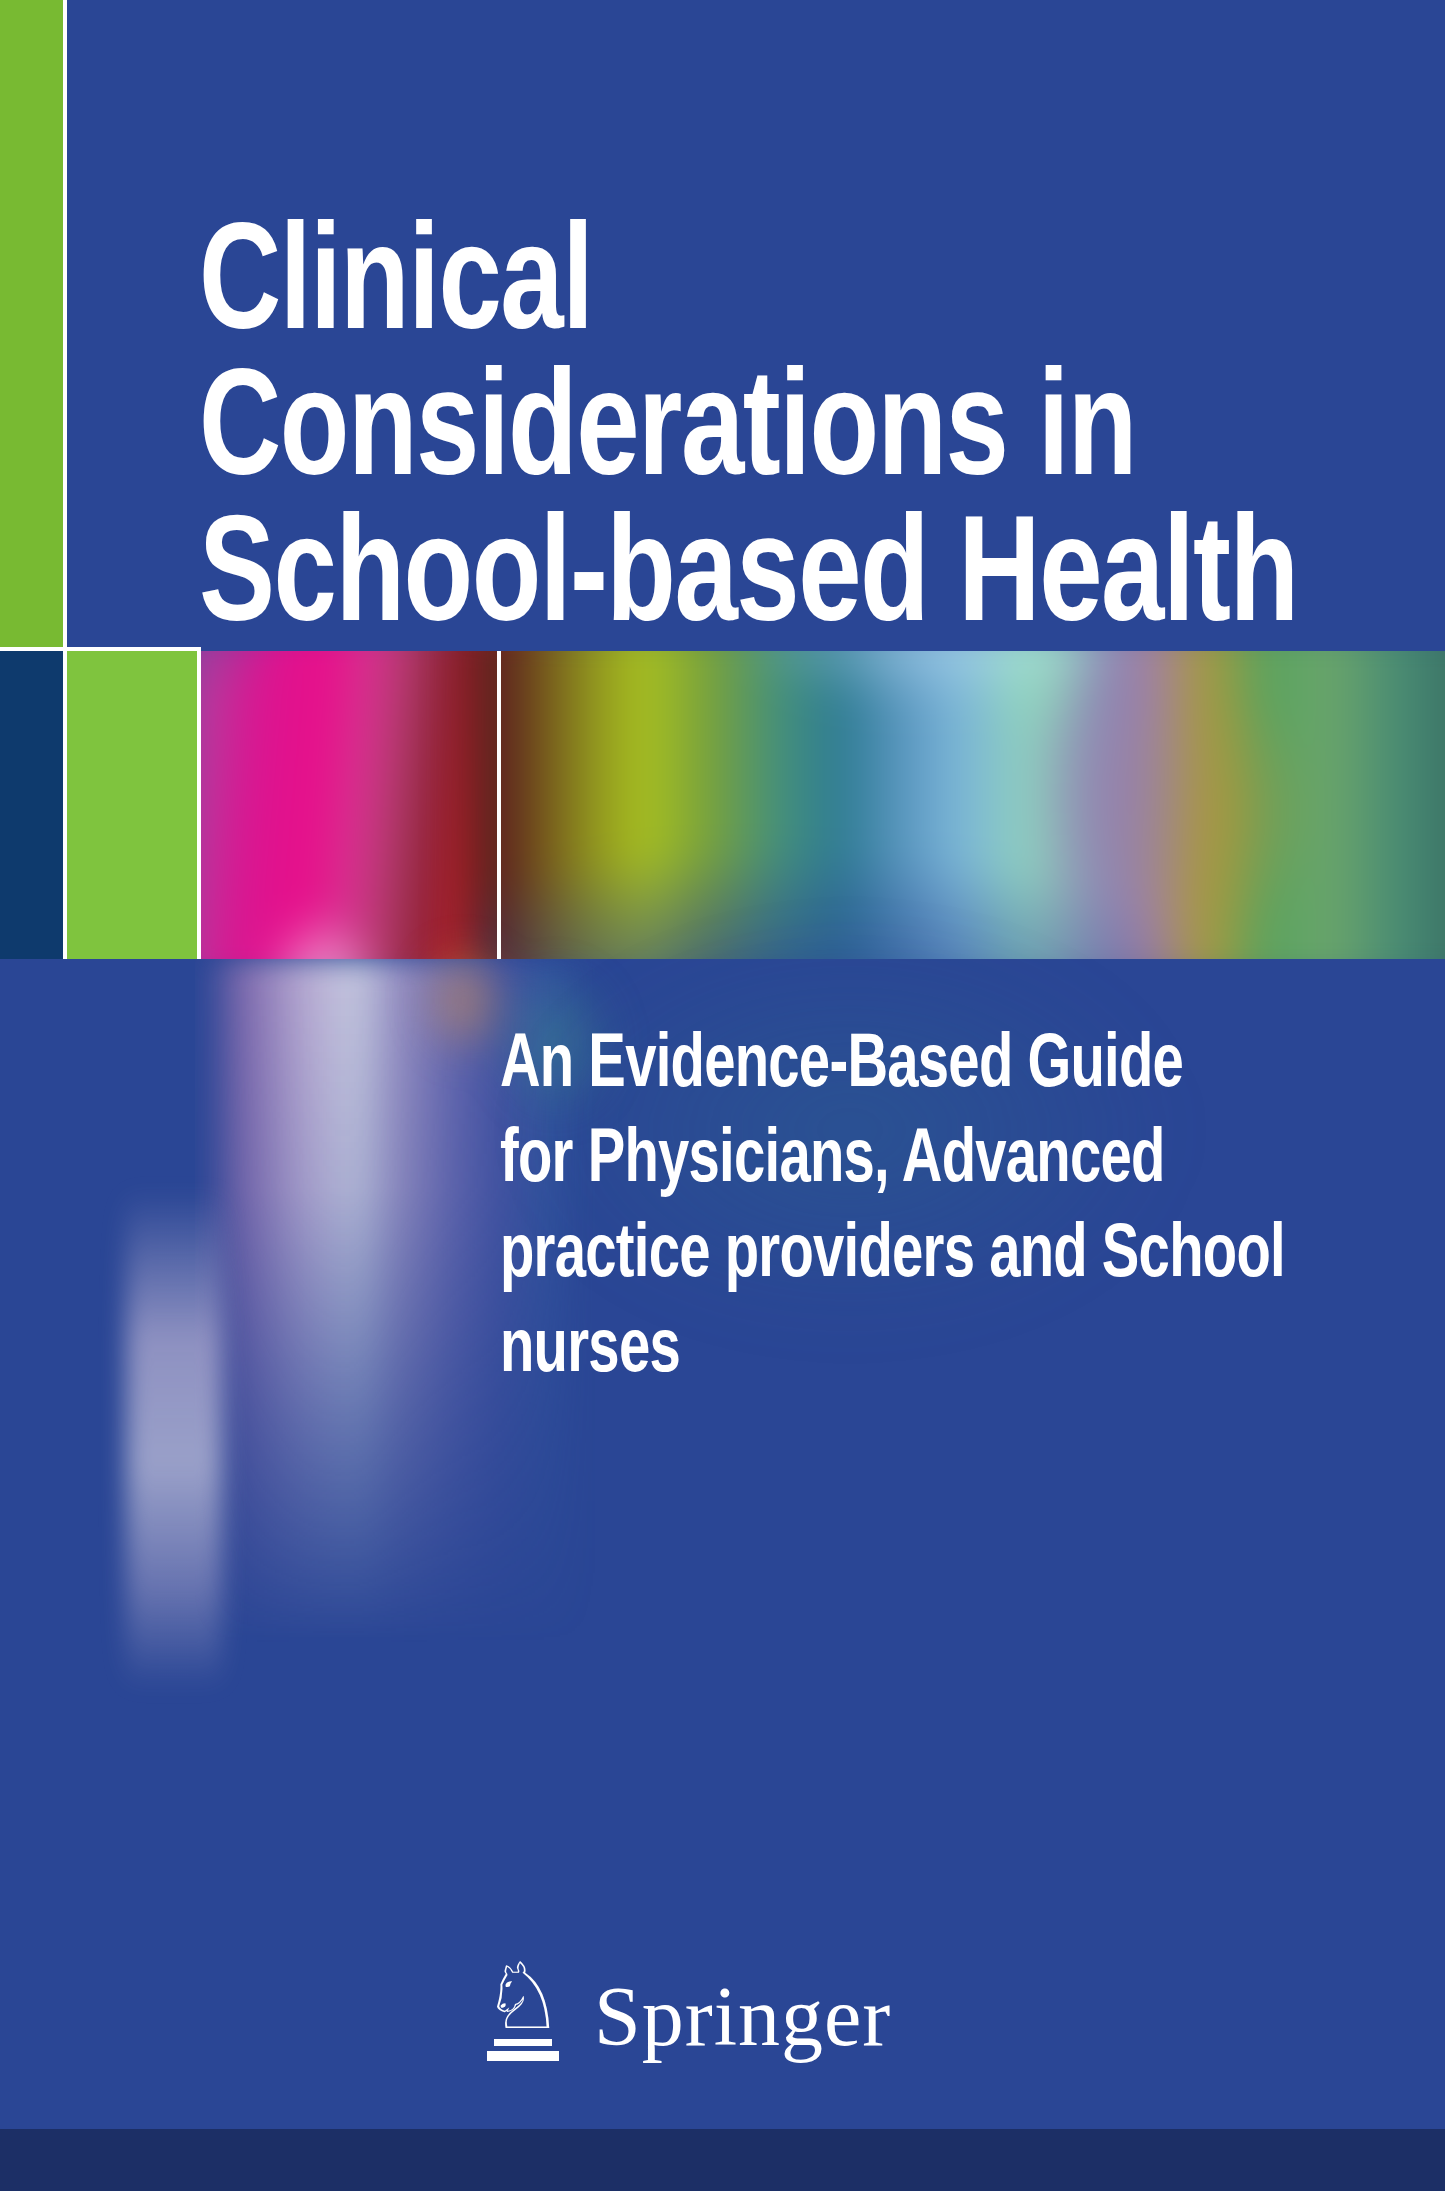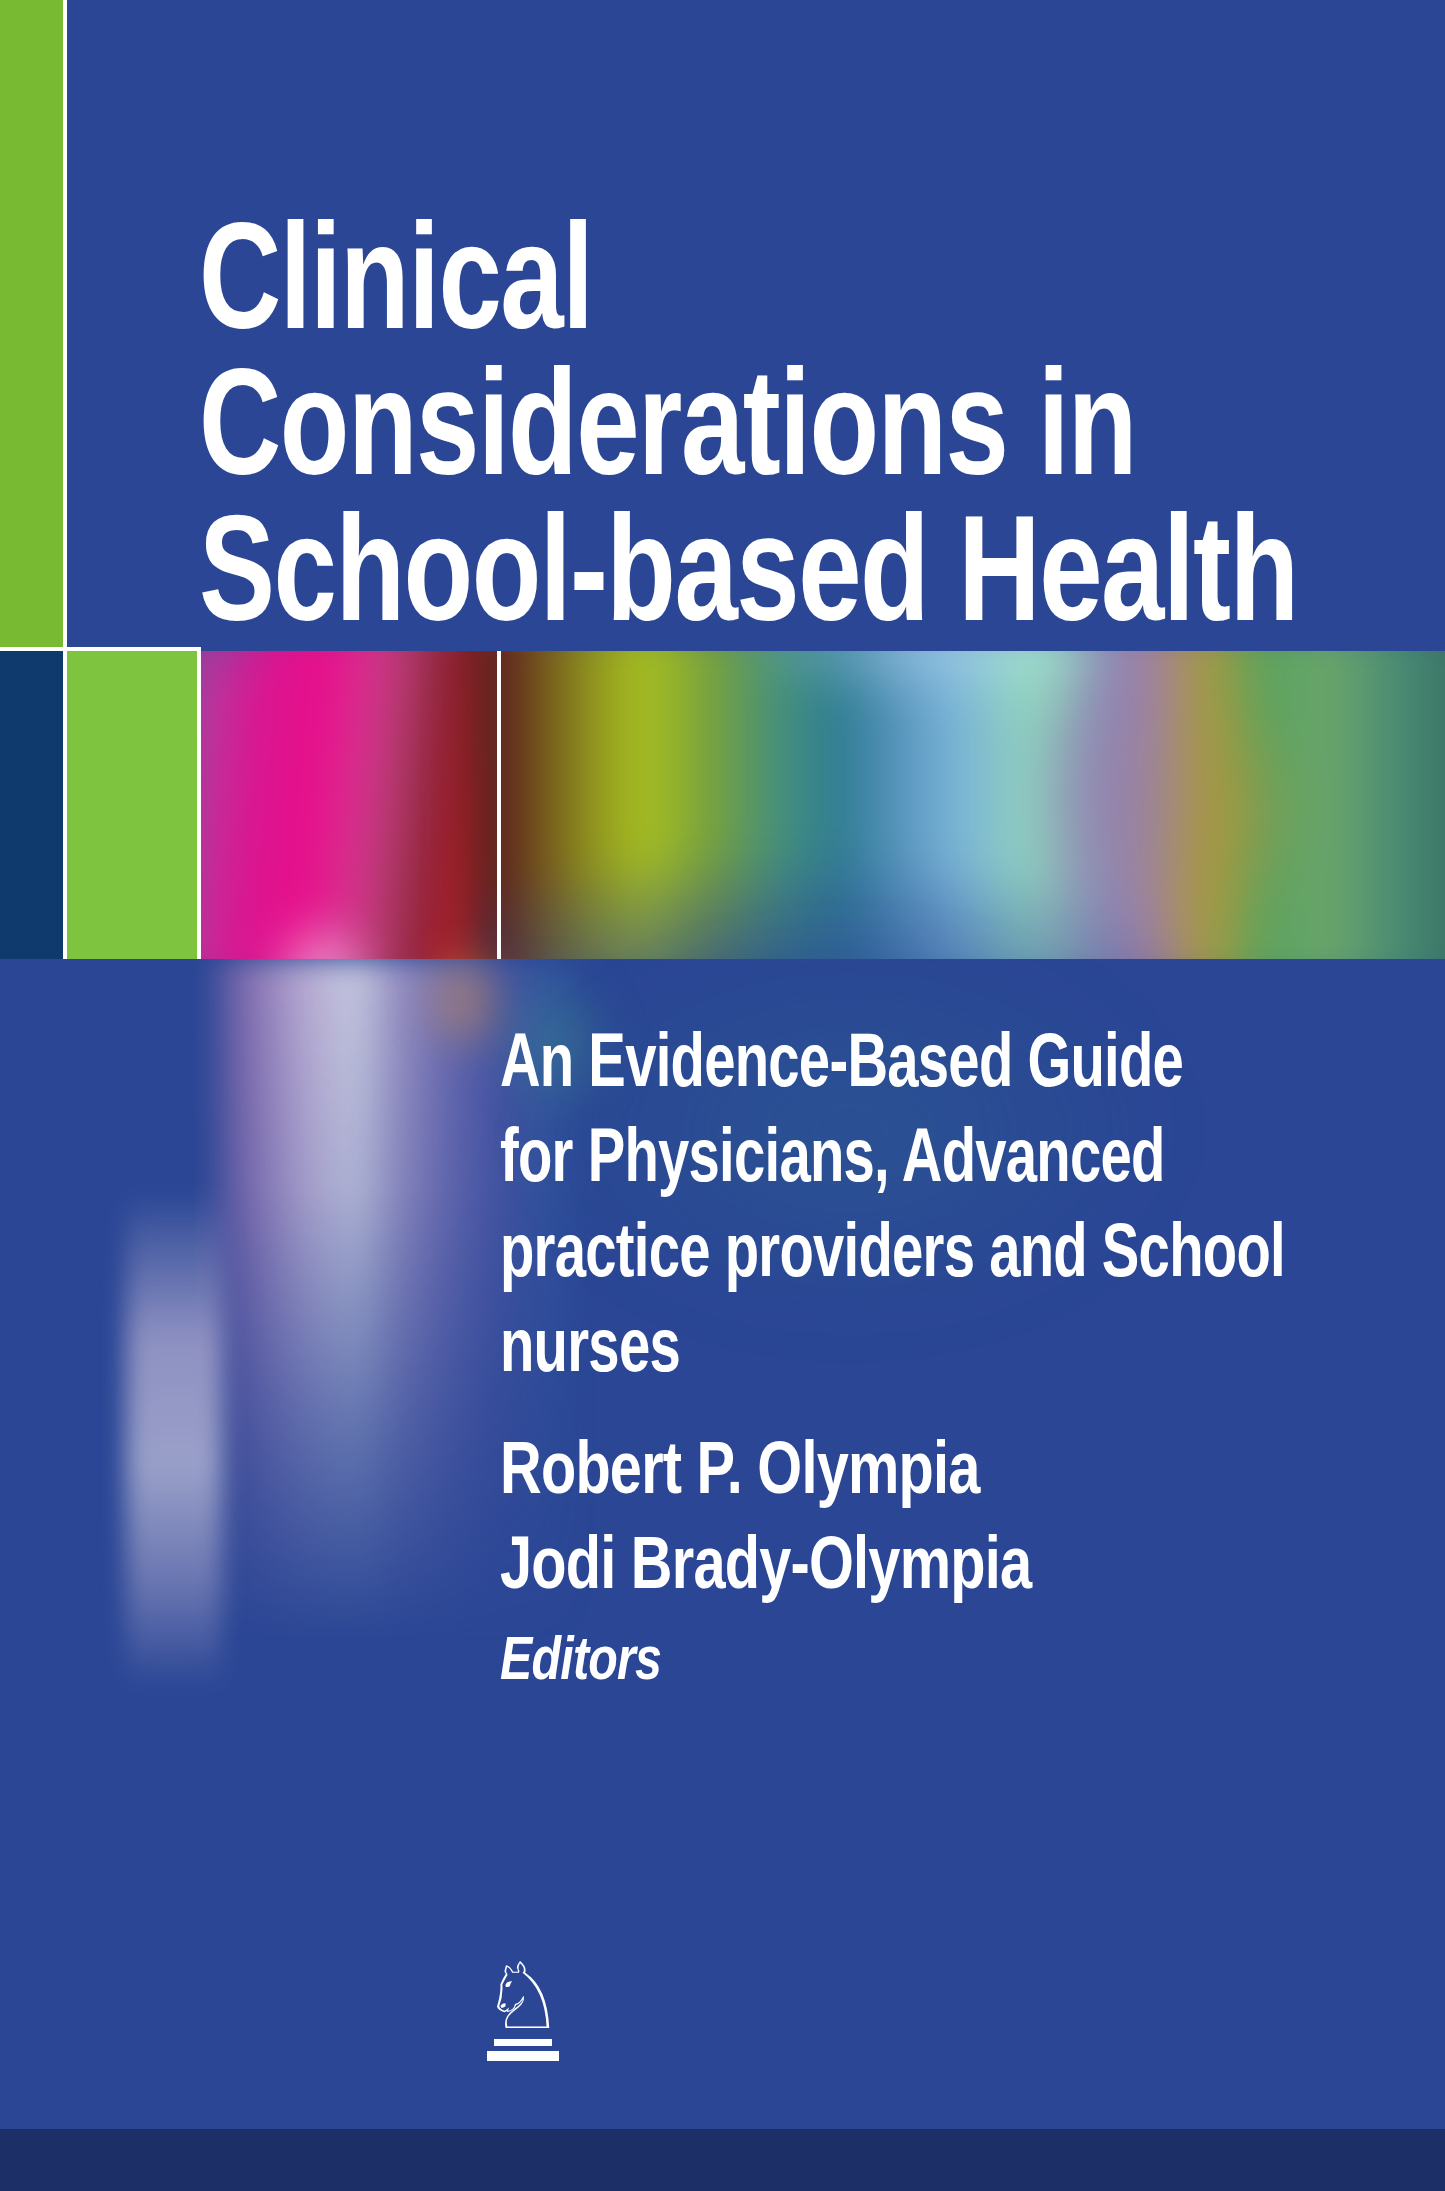--- a/index.html
+++ b/index.html
@@ -122,27 +122,23 @@
     <div class="title-line">School-based Health</div>
   </div>
 
   <div class="abs subtitle-block">
     <div class="subtitle-line">An Evidence-Based Guide</div>
     <div class="subtitle-line">for Physicians, Advanced</div>
     <div class="subtitle-line">practice providers and School</div>
     <div class="subtitle-line">nurses</div>
   </div>
 
-  <div class="abs authors-block">
-    <div class="author-line">Robert P. Olympia</div>
-    <div class="author-line">Jodi Brady-Olympia</div>
-    <div class="editors-line">Editors</div>
-  </div>
 
   <div class="abs logo">
     <div class="horse">
       <div class="horse-glyph">♘</div>
       <div class="horse-bar1"></div>
       <div class="horse-bar2"></div>
     </div>
+    <div class="wordmark">Springer</div>
   </div>
 
 </div>
 
 </body></html>

